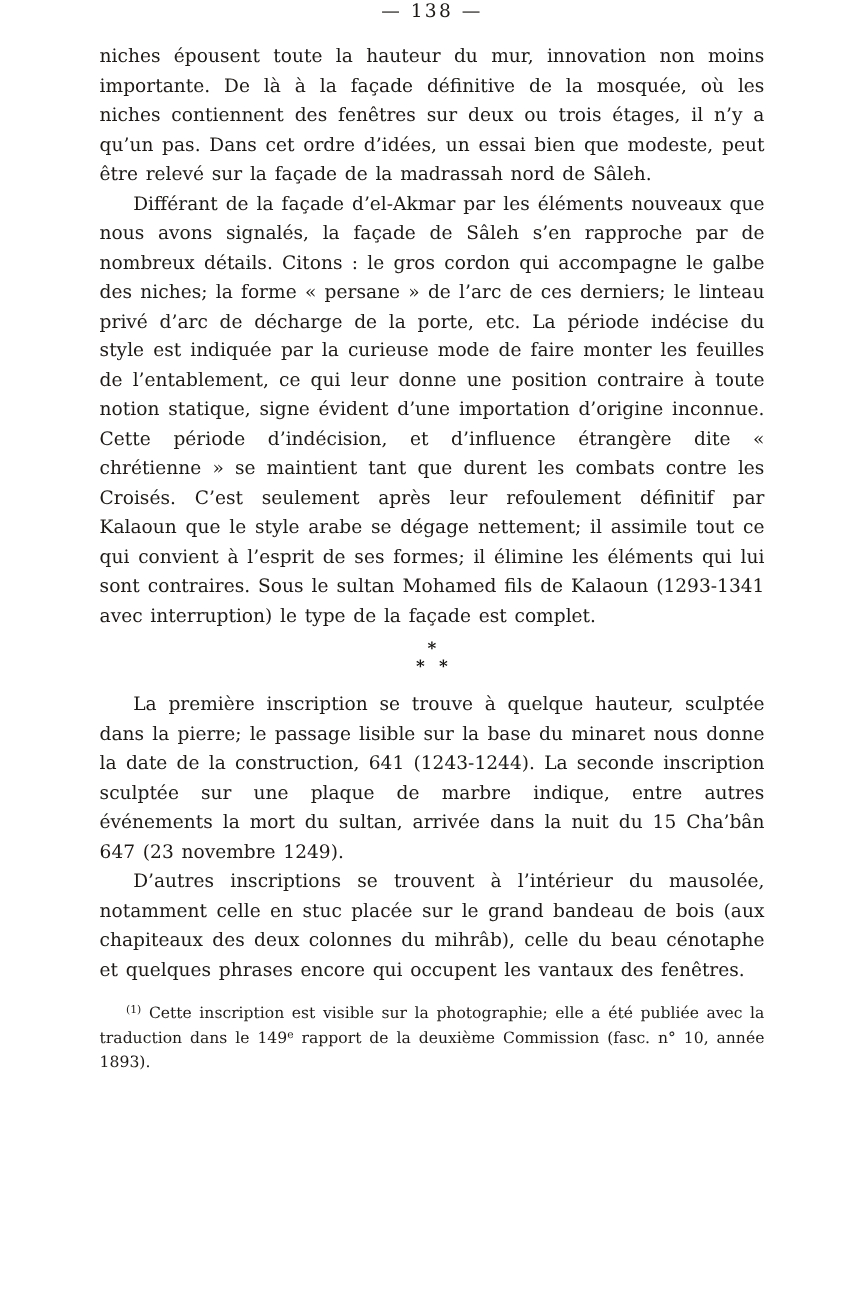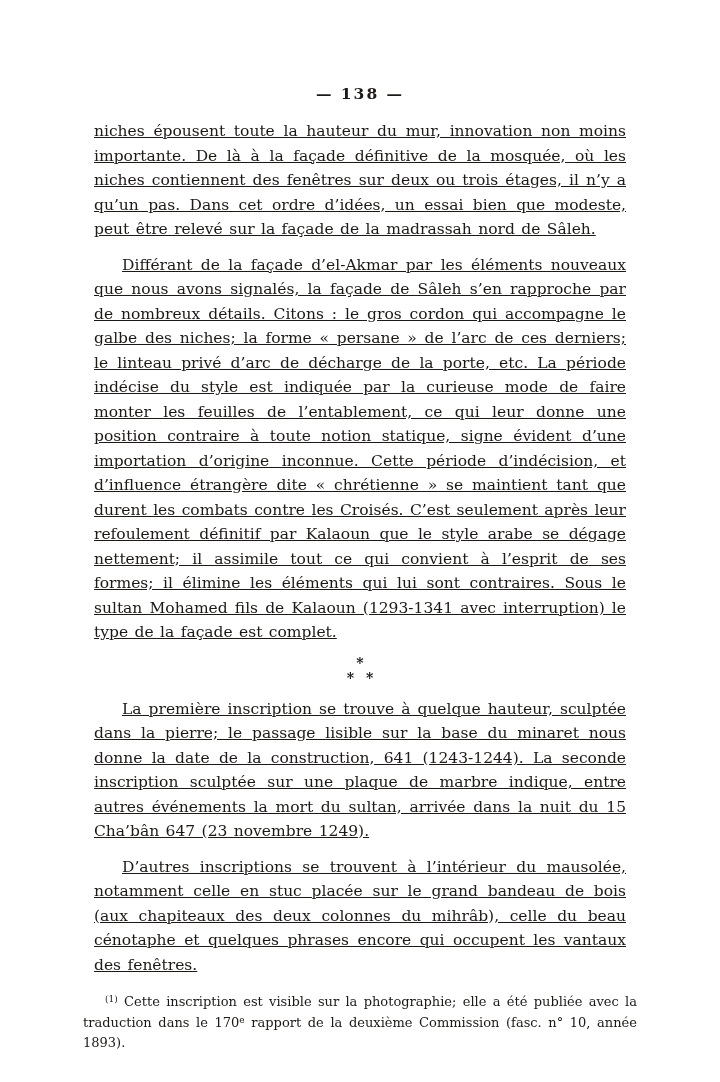--- a/index.html
+++ b/index.html
@@ -6,39 +6,37 @@
   body {
     width: 720px;
     height: 1082px;
     background: #ffffff;
     color: #1c1916;
     font-family: "DejaVu Serif", "Liberation Serif", serif;
     overflow: hidden;
     position: relative;
   }
   .page-number {
-    margin-top: 84px;
     text-align: center;
     font-size: 15.5px;
-    font-weight: bold;
+    font-weight: normal;
     letter-spacing: 2px;
     line-height: 19px;
   }
   .text-block {
     width: 554px;
     margin: 16px auto 0 auto;
   }
   .text-block p {
-    margin: 11px;
+    margin: 0;
     font-size: 15.5px;
     line-height: 24.5px;
     text-align: justify;
     text-indent: 28px;
     word-spacing: 1.5px;
-    text-decoration: underline;
   }
   .text-block p.continuation { text-indent: 0; }
   .fnref {
     font-size: 10px;
     line-height: 0;
     position: relative;
     top: -5px;
     letter-spacing: 0;
   }
   .divider {
@@ -74,15 +72,15 @@
   <div class="divider">
     <div class="row row1">*</div>
     <div class="row row2">* *</div>
   </div>
 
 
   <p>La première inscription se trouve à quelque hauteur, sculptée dans la pierre; le passage lisible sur la base du minaret nous donne la date de la construction, 641 (1243-1244). La seconde inscription sculptée sur une plaque de marbre indique, entre autres événements la mort du sultan, arrivée dans la nuit du 15 Cha’bân 647 (23 novembre 1249).</p>
 
   <p>D’autres inscriptions se trouvent à l’intérieur du mausolée, notamment celle en stuc placée sur le grand bandeau de bois (aux chapiteaux des deux colonnes du mihrâb), celle du beau cénotaphe et quelques phrases encore qui occupent les vantaux des fenêtres.</p>
 
-  <div class="footnote"><span class="lead-indent"></span><span class="fnref">(1)</span>&nbsp;<span>Cette inscription est visible sur la photographie; elle a été publiée avec la traduction dans le 170</span><span class="fnref">e</span><span> rapport de la deuxième Commission (fasc. n° 10, année 1893).</span></div>
+  <div class="footnote"><span class="lead-indent"></span><span class="fnref">(1)</span>&nbsp;<span>Cette inscription est visible sur la photographie; elle a été publiée avec la traduction dans le 149</span><span class="fnref">e</span><span> rapport de la deuxième Commission (fasc. n° 10, année 1893).</span></div>
 
 </div>
 
 </body></html>

